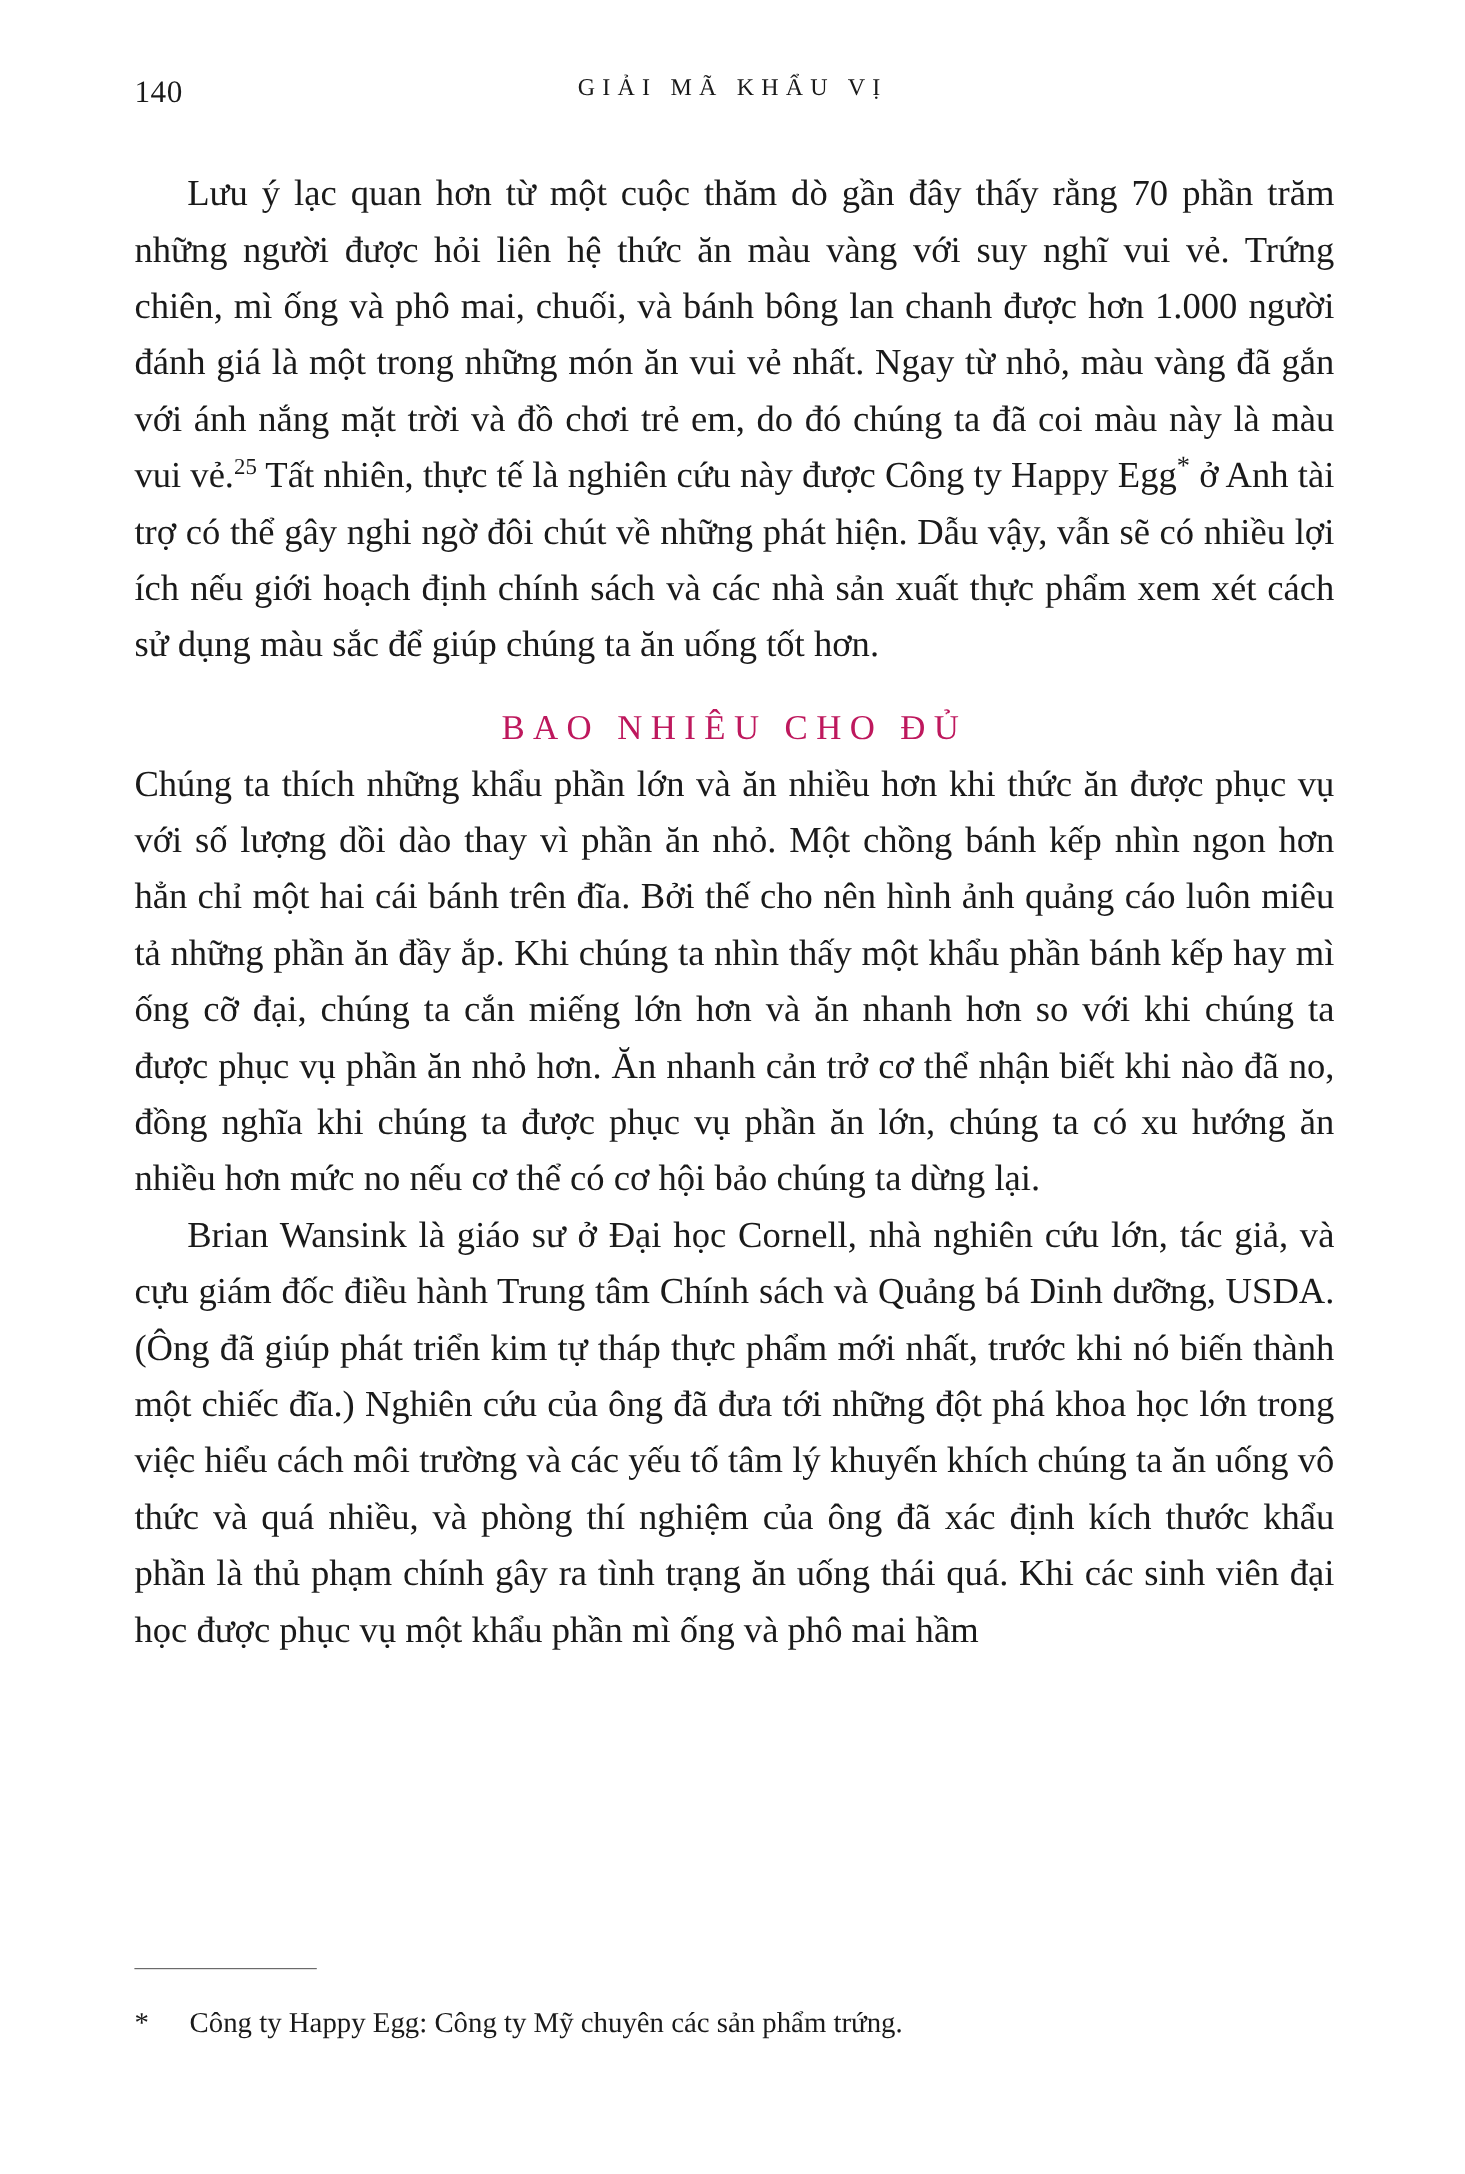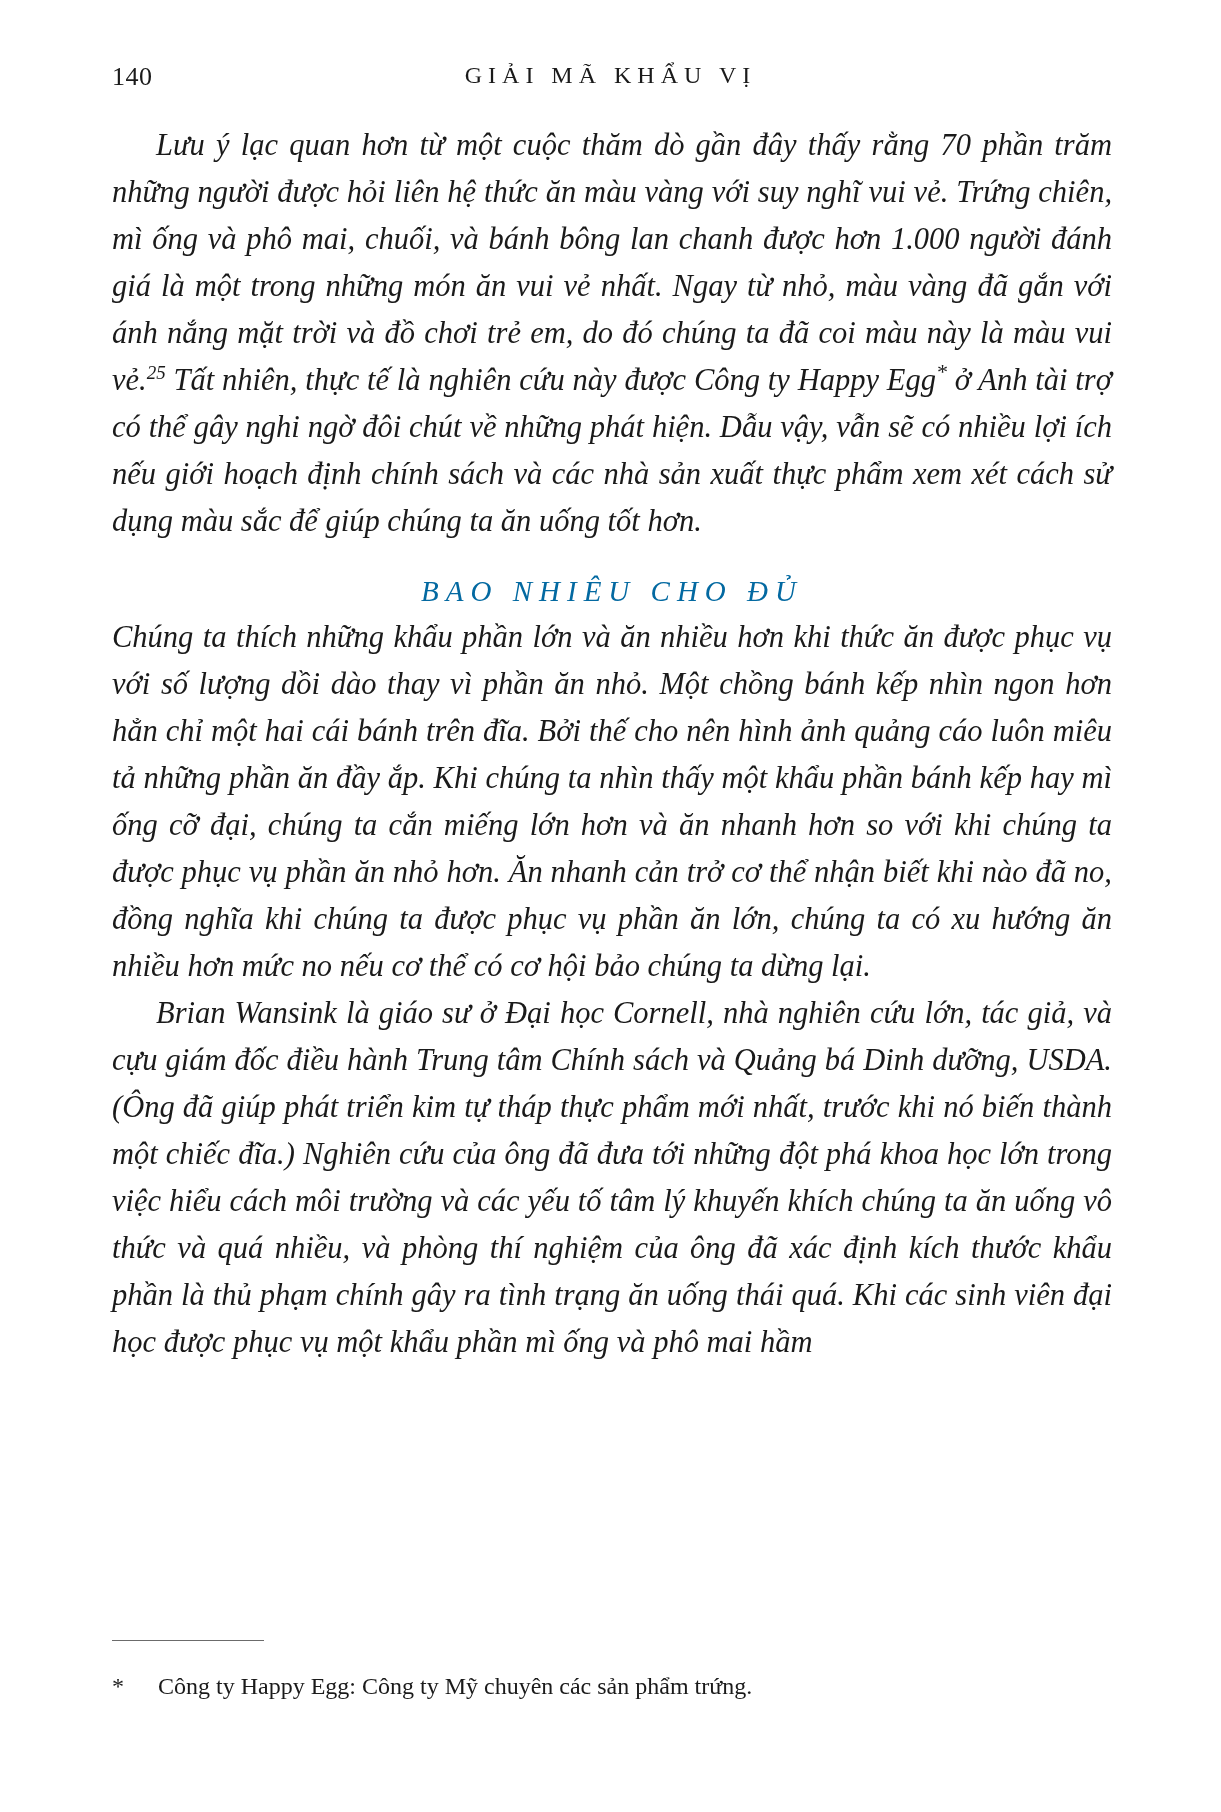--- a/index.html
+++ b/index.html
@@ -38,50 +38,49 @@
     font-size: 26px;
     letter-spacing: 0.5px;
     color: #1a1a1a;
   }
   .head-title {
     position: absolute;
     left: 0;
     top: 0;
     width: 997px;
     text-align: center;
-    font-size: 24px;
+    font-size: 20px;
     letter-spacing: 6px;
     color: #1a1a1a;
   }
   .content {
     position: absolute;
-    top: 122px;
+    top: 138px;
     left: 112px;
     width: 1000px;
-    font-style: italic;
   }
   p.body {
     margin: 0;
     font-size: 30.5px;
     line-height: 47px;
     text-align: justify;
     text-justify: inter-word;
     color: #1a1a1a;
     hyphens: none;
   }
   p.body.indent {
     text-indent: 44px;
   }
   h2.section {
     margin: 30px 0 6px 0;
     text-align: center;
     font-size: 29px;
     font-weight: normal;
     letter-spacing: 7px;
-    color: #0369a1;
+    color: #be185d;
   }
   .sup {
     font-size: 19px;
     vertical-align: super;
     line-height: 0;
   }
   .asterisk {
     font-size: 22px;
     vertical-align: super;
     line-height: 0;

